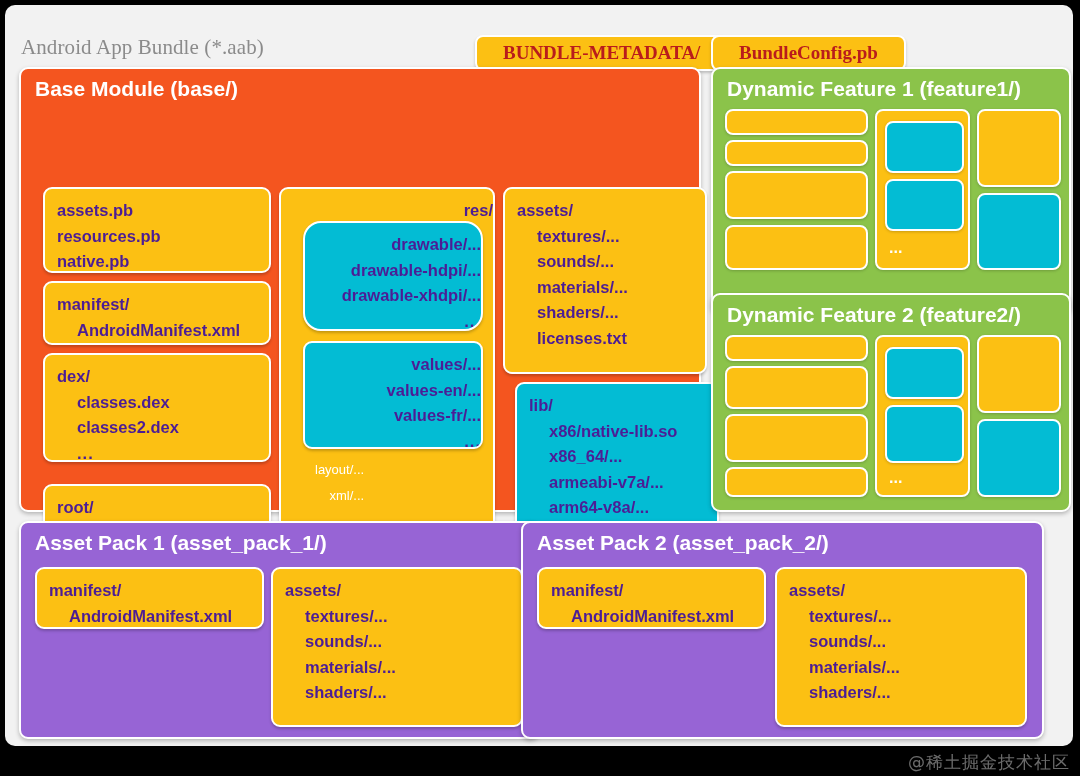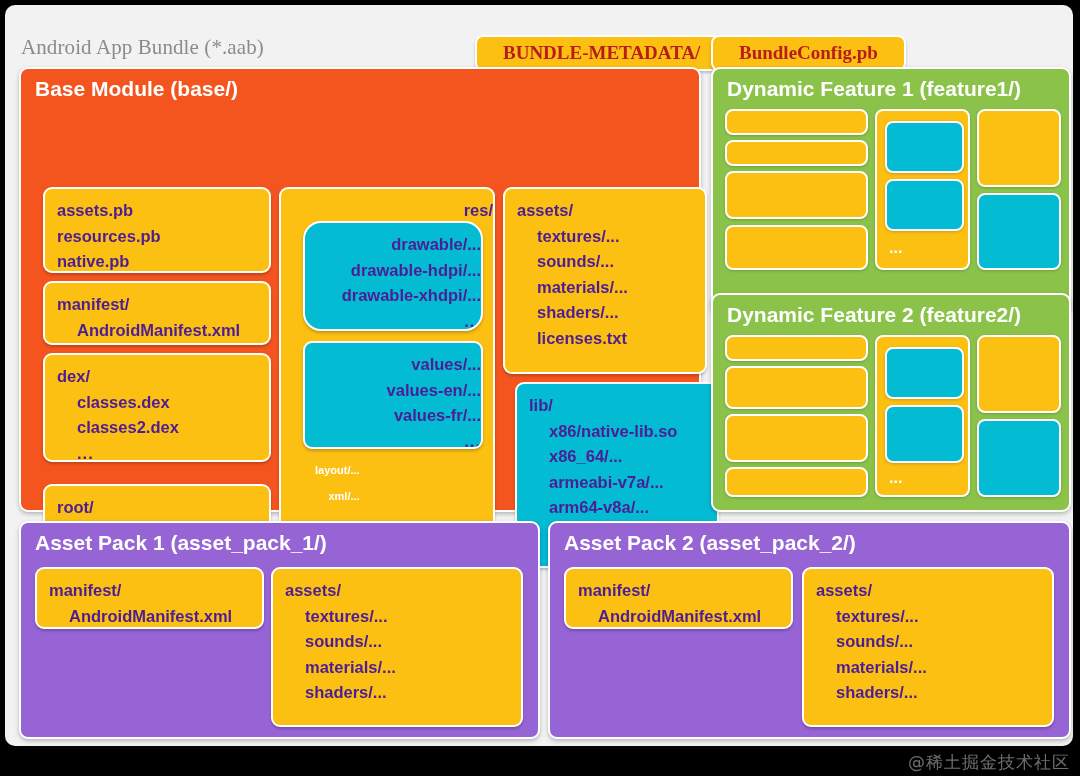--- a/index.html
+++ b/index.html
@@ -43,21 +43,21 @@
     color:#fff;font-size:21px;font-weight:bold;white-space:nowrap;
   }
 
   
   #base-module{left:14px;top:62px;width:682px;height:445px;background:#f4551f;}
   
   #feature-1{left:706px;top:62px;width:360px;height:248px;background:#8bc34a;}
   #feature-2{left:706px;top:288px;width:360px;height:219px;background:#8bc34a;}
   
   #asset-pack-1{left:14px;top:516px;width:521px;height:218px;background:#9764d5;}
-  #asset-pack-2{left:543px;top:516px;width:523px;height:218px;background:#9764d5;}
+  #asset-pack-2{left:516px;top:516px;width:523px;height:218px;background:#9764d5;}
 
   
   .box{
     position:absolute;border-radius:9px;box-sizing:border-box;
     border:2px solid #fff;box-shadow:0 2px 3px rgba(0,0,0,.22);
     overflow:hidden;
   }
   .box.yellow{background:#fcc013;}
   .box.cyan{background:#03bcd4;}
   .box .lines{
@@ -70,22 +70,22 @@
 
   
   #b-assets   {left:22px; top:118px; width:228px; height:86px;}
   #b-manifest {left:22px; top:212px; width:228px; height:64px;}
   #b-dex      {left:22px; top:284px; width:228px; height:109px;}
   #b-root     {left:22px; top:415px; width:228px; height:98px;}
 
   #b-res      {left:258px;top:118px; width:216px; height:464px;text-align:right;}
   #b-drawable {left:22px; top:32px;  width:180px; height:110px;border-radius:18px;}
   #b-values   {left:22px; top:152px; width:180px; height:108px;}
-  #b-res-tail {position:absolute;left:34px;top:268px;color:#fff;font-size:11px;
-               font-weight:bold;line-height:26px;}
+  #b-res-tail {position:absolute;left:34px;top:268px;color:#fff;font-size:13px;
+               font-weight:normal;line-height:26px;}
 
   #b-assets2  {left:482px;top:118px; width:204px; height:187px;}
   #b-lib      {left:482px;top:313px; width:204px; height:186px;margin-left:12px;}
 
   
   .ph{position:absolute;border-radius:8px;box-sizing:border-box;
       border:2px solid #fff;box-shadow:0 1px 3px rgba(0,0,0,.2);}
   .ph.yellow{background:#fcc013;}
   .ph.cyan{background:#03bcd4;}
   .ph-dots{position:absolute;color:#fff;font-size:16px;font-weight:bold;}

